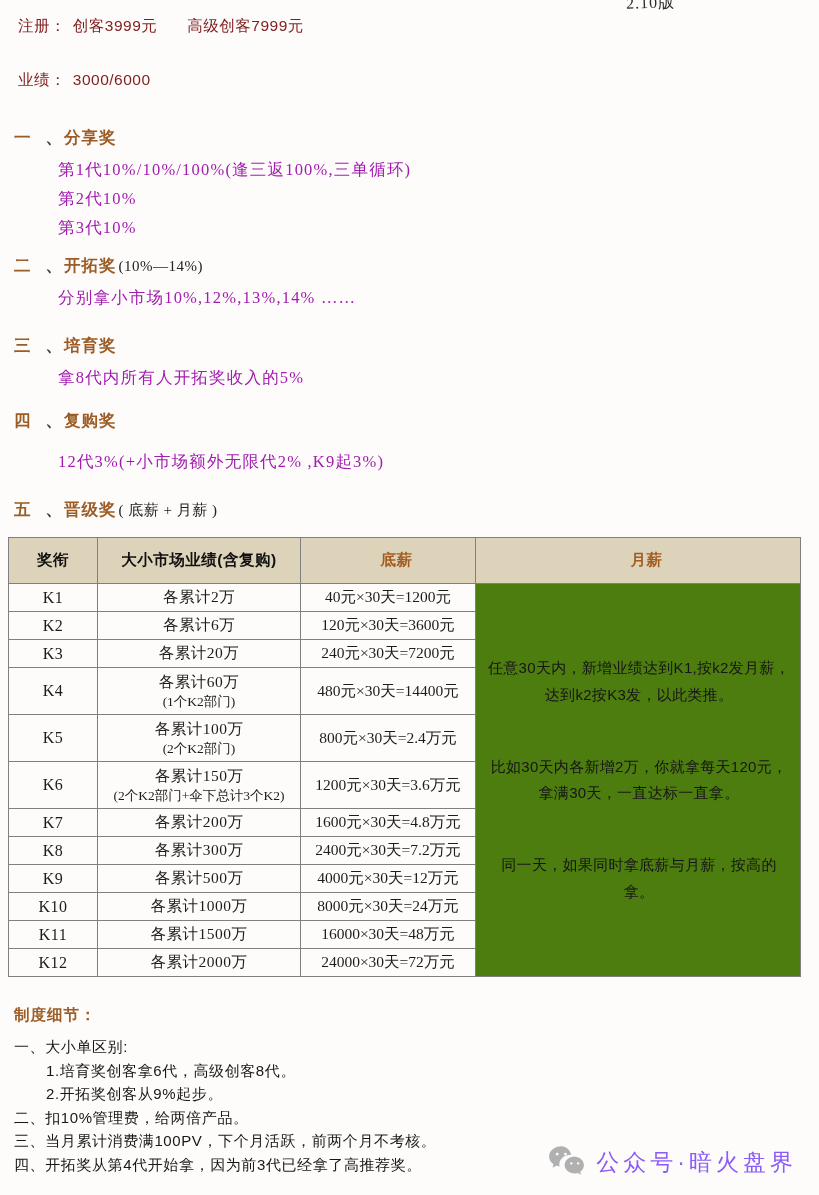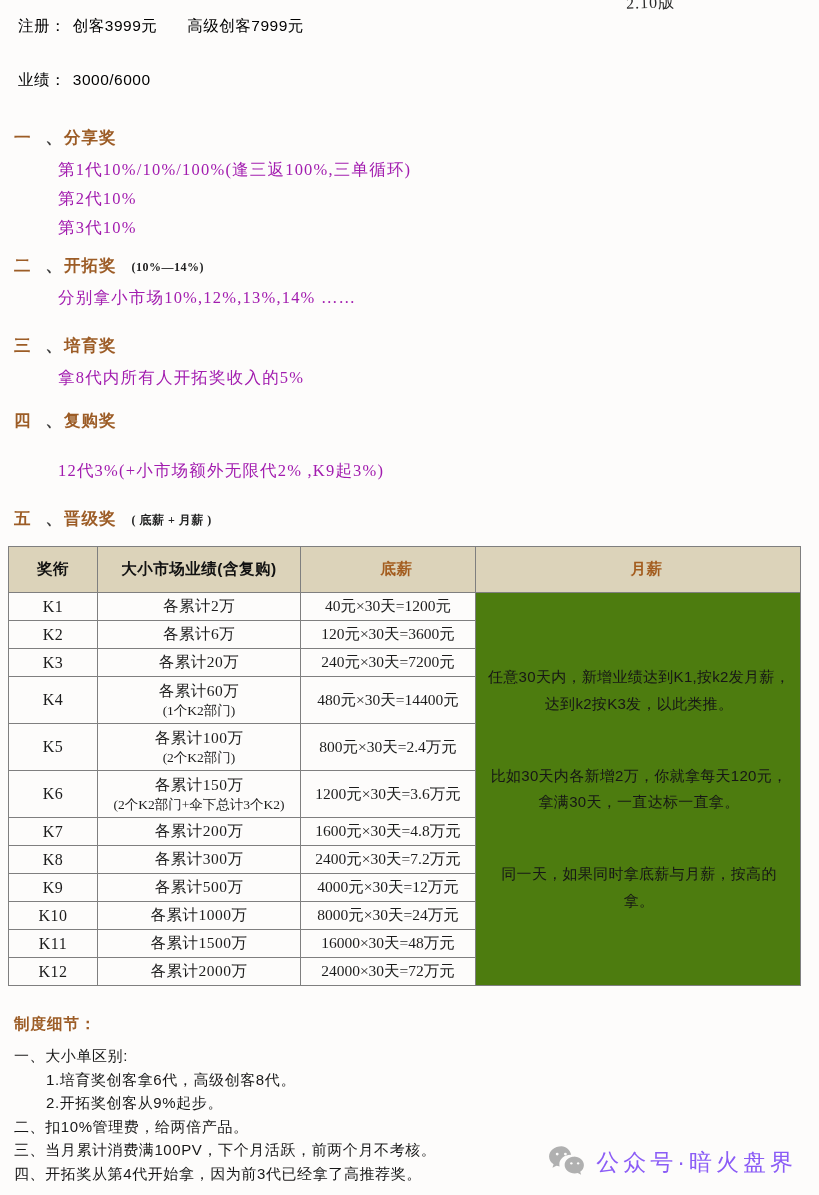--- a/index.html
+++ b/index.html
@@ -26,46 +26,46 @@
   
   .version{
     position:absolute;top:-7px;left:626px;
     font-size:16px;color:#2a2a2a;
     transform:rotate(-2deg);
     letter-spacing:1px;
   }
   .topline{
     margin:16px 8px 0 18px;
     font-family:"Liberation Sans","DejaVu Sans",sans-serif;
-    font-size:15.5px;letter-spacing:.5px;color:#000000;
+    font-size:15.5px;letter-spacing:.5px;color:#7f1d1d;
     display:flex;gap:30px;
   }
   .topline .lbl{margin-right:2px;}
   .perfline{margin-top:33px;}
   
   .sec-head{
     display:flex;align-items:baseline;
     margin:0 0 0 14px;
     font-size:16.5px;
     font-family:"Liberation Sans","DejaVu Sans",sans-serif;
   }
   .sec-head .num{color:var(--accent);font-weight:bold;letter-spacing:1px;}
   .sec-head .sep{color:#3d3d3d;margin:0 2px 0 14px;font-weight:bold;}
   .sec-head .ttl{color:var(--accent);font-weight:bold;letter-spacing:1px;}
-  .sec-head .sfx{color:#222;font-weight:bold;font-family:"Liberation Serif","DejaVu Serif",serif;font-size:12px;margin-left:15px;letter-spacing:.5px;}
+  .sec-head .sfx{color:#222;font-weight:normal;font-family:"Liberation Serif","DejaVu Serif",serif;font-size:15px;margin-left:2px;letter-spacing:.5px;}
   .sec-body{margin-left:58px;}
   .sec-line{
     font-size:16.5px;line-height:29px;letter-spacing:1.2px;color:#a21caf;
   }
   .mt-sec1{margin-top:36px;}
   .gap-a{margin-top:6px;}
   .mt-sec2{margin-top:13px;}
   .mt-sec3{margin-top:23px;}
   .mt-sec4{margin-top:18px;}
-  .gap-b{margin-top:24px;}
+  .gap-b{margin-top:15px;}
   .mt-sec5{margin-top:23px;}
   
   table.rewards{
     margin:16px 0 0 8px;
     width:792px;
     border-collapse:collapse;
     table-layout:fixed;
   }
   table.rewards col.c1{width:89px;}
   table.rewards col.c2{width:203px;}

